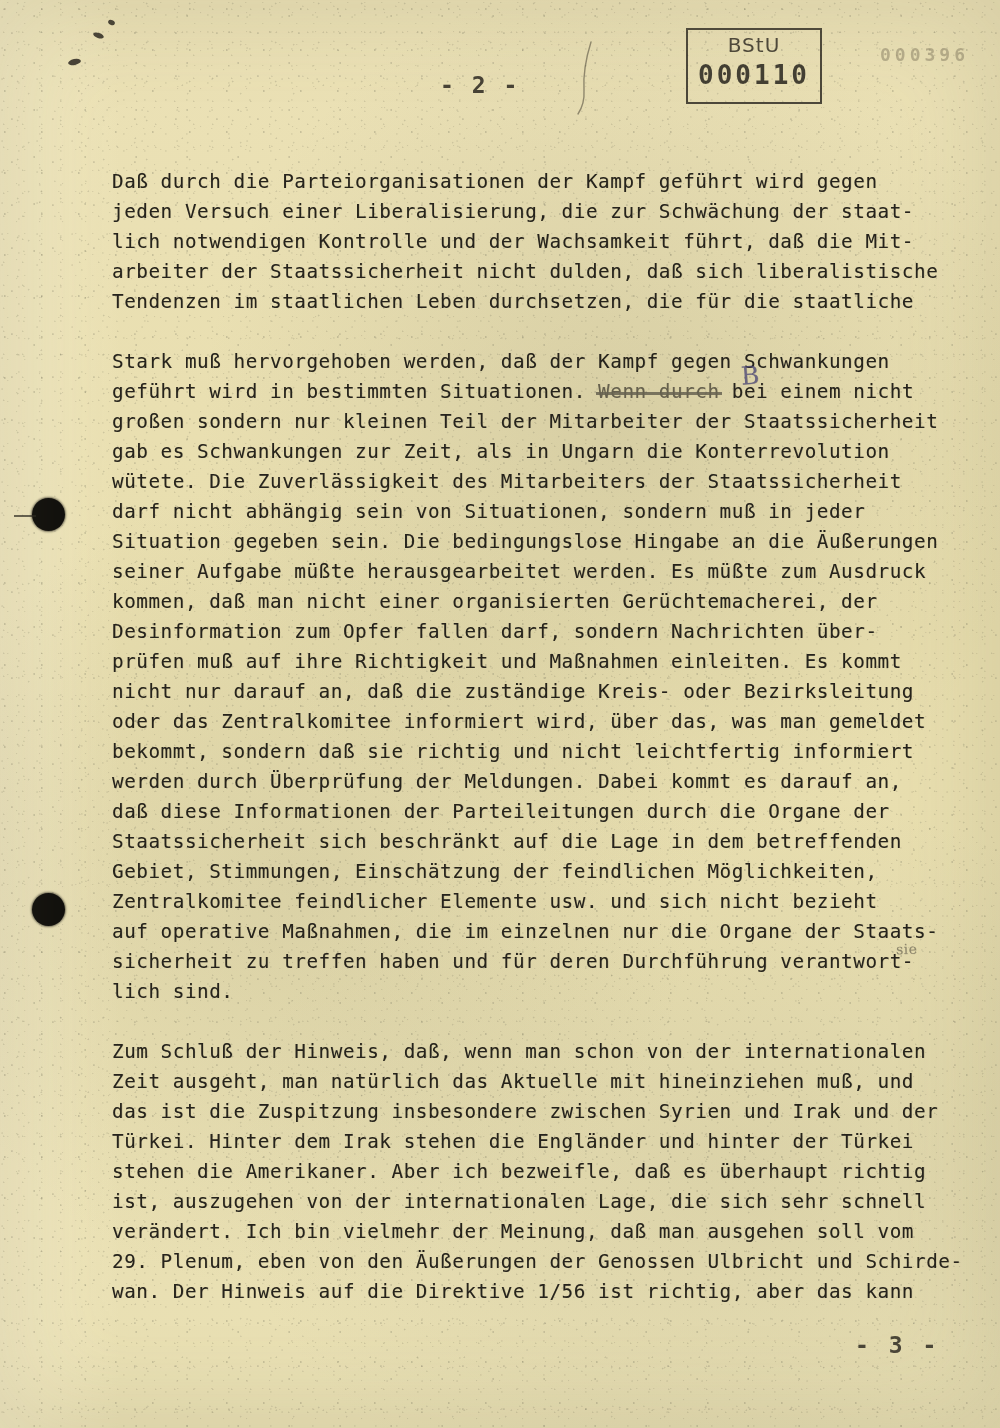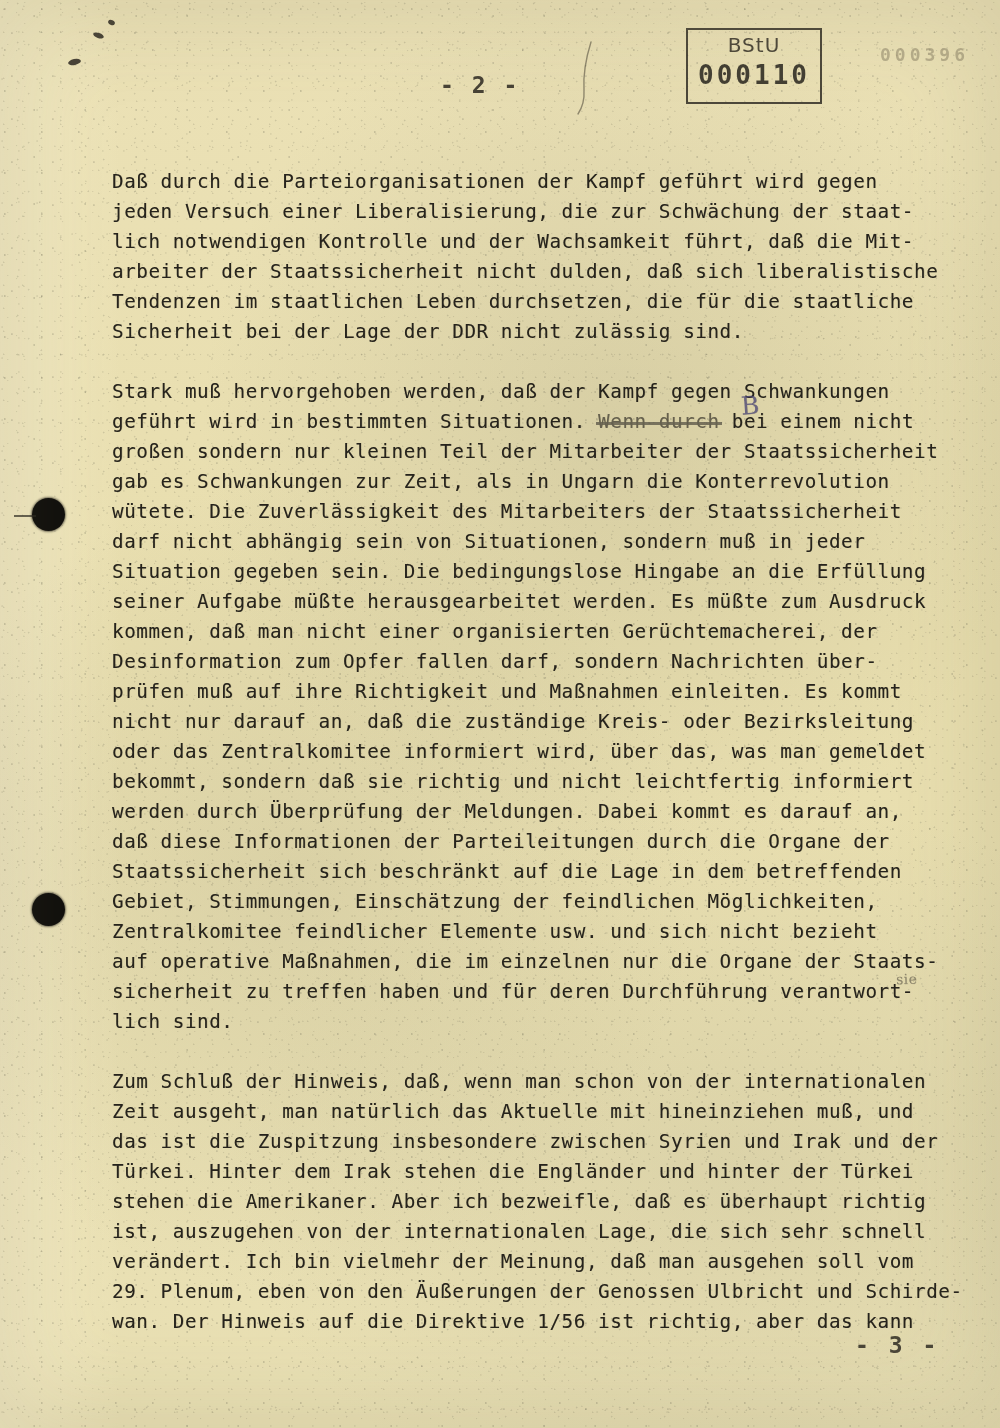--- a/index.html
+++ b/index.html
@@ -271,33 +271,32 @@
   <div class="punch-hole h2"></div>
 
   <div class="body-text">
 
     <div class="para">
       <span class="ln">Daß durch die Parteiorganisationen der Kampf geführt wird gegen</span>
       <span class="ln">jeden Versuch einer Liberalisierung, die zur Schwächung der staat-</span>
       <span class="ln">lich notwendigen Kontrolle und der Wachsamkeit führt, daß die Mit-</span>
       <span class="ln">arbeiter der Staatssicherheit nicht dulden, daß sich liberalistische</span>
       <span class="ln">Tendenzen im staatlichen Leben durchsetzen, die für die staatliche</span>
-      <span class="ln">Sicherheit bei der Lage der DDR nicht zulässig sind.</span>
     </div>
 
     <div class="para">
       <span class="ln">Stark muß hervorgehoben werden, daß der Kampf gegen Schwankungen</span>
 
       <span class="ln"><span>geführt wird in bestimmten Situationen. </span><span class="struck">Wenn durch</span><span> bei einem nicht</span><span class="hand-b">B</span></span>
 
       <span class="ln">großen sondern nur kleinen Teil der Mitarbeiter der Staatssicherheit</span>
       <span class="ln">gab es Schwankungen zur Zeit, als in Ungarn die Konterrevolution</span>
       <span class="ln">wütete. Die Zuverlässigkeit des Mitarbeiters der Staatssicherheit</span>
       <span class="ln">darf nicht abhängig sein von Situationen, sondern muß in jeder</span>
-      <span class="ln">Situation gegeben sein. Die bedingungslose Hingabe an die Erfüllung</span>
+      <span class="ln">Situation gegeben sein. Die bedingungslose Hingabe an die Äußerungen</span>
       <span class="ln">seiner Aufgabe müßte herausgearbeitet werden. Es müßte zum Ausdruck</span>
       <span class="ln">kommen, daß man nicht einer organisierten Gerüchtemacherei, der</span>
       <span class="ln">Desinformation zum Opfer fallen darf, sondern Nachrichten über-</span>
       <span class="ln">prüfen muß auf ihre Richtigkeit und Maßnahmen einleiten. Es kommt</span>
       <span class="ln">nicht nur darauf an, daß die zuständige Kreis- oder Bezirksleitung</span>
       <span class="ln">oder das Zentralkomitee informiert wird, über das, was man gemeldet</span>
       <span class="ln">bekommt, sondern daß sie richtig und nicht leichtfertig informiert</span>
       <span class="ln">werden durch Überprüfung der Meldungen. Dabei kommt es darauf an,</span>
       <span class="ln">daß diese Informationen der Parteileitungen durch die Organe der</span>
       <span class="ln">Staatssicherheit sich beschränkt auf die Lage in dem betreffenden</span>

